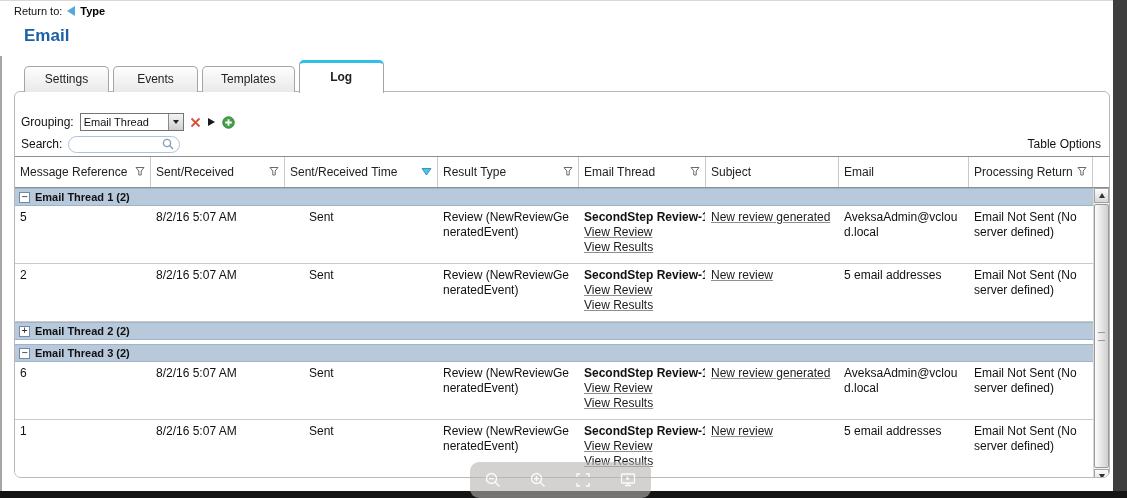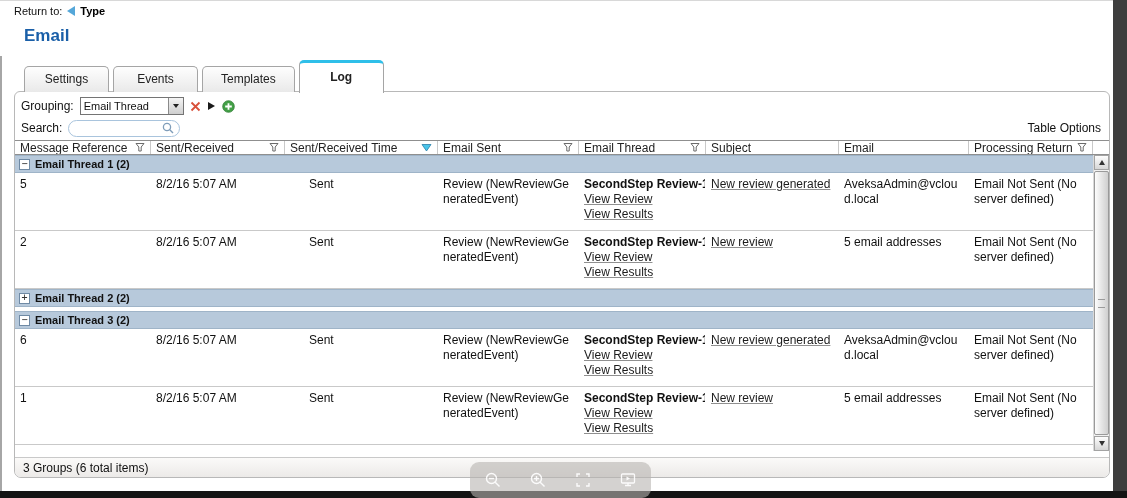--- a/index.html
+++ b/index.html
@@ -30,40 +30,40 @@
     height:33px; line-height:29px; background:#fff; border-top:3px solid #2fbfe9;
     font-weight:bold; margin-bottom:-1px; z-index:4;
   }
 
   
   .panel {
     position:absolute; left:14px; top:91px; width:1096px; height:387px;
     border:1px solid #b8b8b8; border-radius:6px 6px 7px 7px; background:#fff;
     display:flex; flex-direction:column; overflow:hidden;
   }
-  .toolbar { padding:3px 6px 1px 6px; }
+  .toolbar { padding:3px 6px 1px 6px;margin-top:16px; }
   .toolbar-row { display:flex; align-items:center; height:22px; gap:6px; font-size:12px; }
   .grp-select {
     width:104px; height:18px; border:1px solid #747474; background:#fff;
     display:flex; align-items:center; font-size:11px; cursor:pointer;
   }
   .grp-select .val { flex:1; padding:0 3px; white-space:nowrap; overflow:hidden; }
   .grp-select .btn { width:15px; height:16px; background:linear-gradient(#f4f4f4,#cfcfcf); border-left:1px solid #8a8a8a; display:flex; align-items:center; justify-content:center; }
   .dd-tri { width:0; height:0; border-left:3.5px solid transparent; border-right:3.5px solid transparent; border-top:4px solid #222; }
   .tool-icon { display:inline-flex; align-items:center; justify-content:center; cursor:pointer; }
   .search-input-wrap { position:relative; display:inline-block; }
   .search-input {
     width:112px; height:17px; border:1px solid #a9c4dd; border-radius:9px;
     padding:0 20px 0 8px; font-size:11px; outline:none; font-family:"Liberation Sans",sans-serif;
   }
   .search-mag { position:absolute; right:5px; top:2px; }
   .table-options { margin-left:auto; margin-right:2px; font-size:12px; color:#111; cursor:pointer; }
 
   
-  .thead { display:flex; height:15px; border-top:1px solid #8f8f8f; border-bottom:1px solid #8f8f8f; background:#fff; flex:none; }
+  .thead { display:flex; height:32px; border-top:1px solid #8f8f8f; border-bottom:1px solid #8f8f8f; background:#fff; flex:none; }
   .hcell { display:flex; align-items:center; justify-content:space-between; padding:0 5px; border-right:1px solid #c9c9c9; font-size:12px; color:#222; overflow:hidden; white-space:nowrap; cursor:pointer; }
   .hspacer { width:16px; border-right:none; }
   .c0{width:136px} .c1{width:153px} .c2{width:134px} .c3{width:141px}
   .c4{width:127px} .c5{width:133px} .c6{width:130px} .c7{width:124px}
 
   
   .tbody { position:relative; height:296px; overflow:hidden; flex:none; }
   .rows { margin-right:16px; }
   .grow {
     height:18px; background:#b7c9db; border-top:1px solid #9fb4c8; border-bottom:1px solid #9fb4c8;
@@ -187,21 +187,21 @@
             <path d="M1 1.5 H9 L6.2 5 V9 H3.8 V5 Z" fill="none" stroke="#6b6b6b" stroke-width="1"></path>
           </svg></span>
       </div>
       <div class="hcell c1">
         <span>Sent/Received Time</span>
         <span><svg width="11" height="9" viewBox="0 0 11 9">
             <path d="M1 1.5 H10 L5.5 8 Z" fill="#49c5ea" stroke="#2a7fa8" stroke-width="0.8"></path>
           </svg></span>
       </div>
       <div class="hcell c3">
-        <span>Email Sent</span>
+        <span>Result Type</span>
         <span><svg width="10" height="10" viewBox="0 0 10 10">
             <path d="M1 1.5 H9 L6.2 5 V9 H3.8 V5 Z" fill="none" stroke="#6b6b6b" stroke-width="1"></path>
           </svg></span>
       </div>
       <div class="hcell c4">
         <span>Email Thread</span>
         <span><svg width="10" height="10" viewBox="0 0 10 10">
             <path d="M1 1.5 H9 L6.2 5 V9 H3.8 V5 Z" fill="none" stroke="#6b6b6b" stroke-width="1"></path>
           </svg></span>
       </div>

